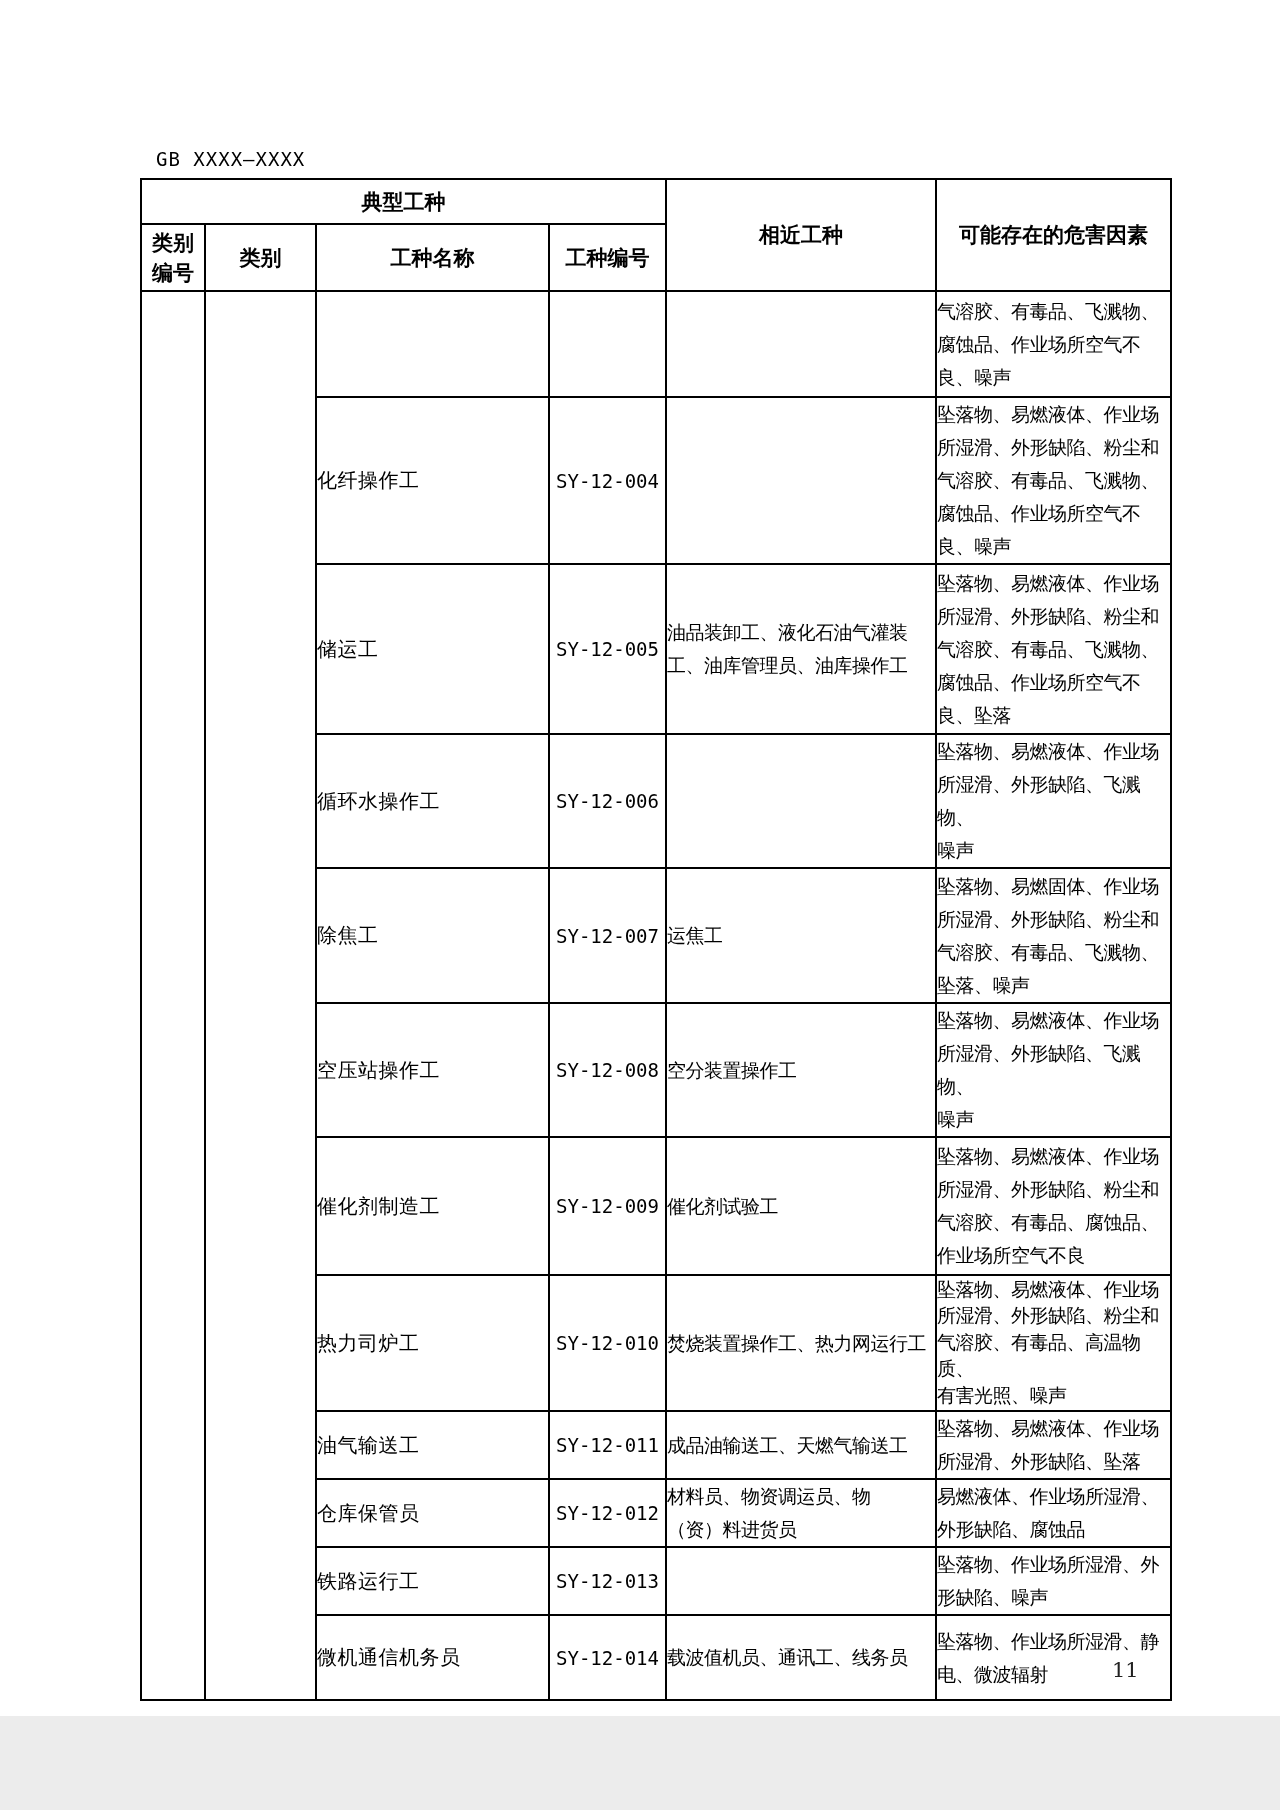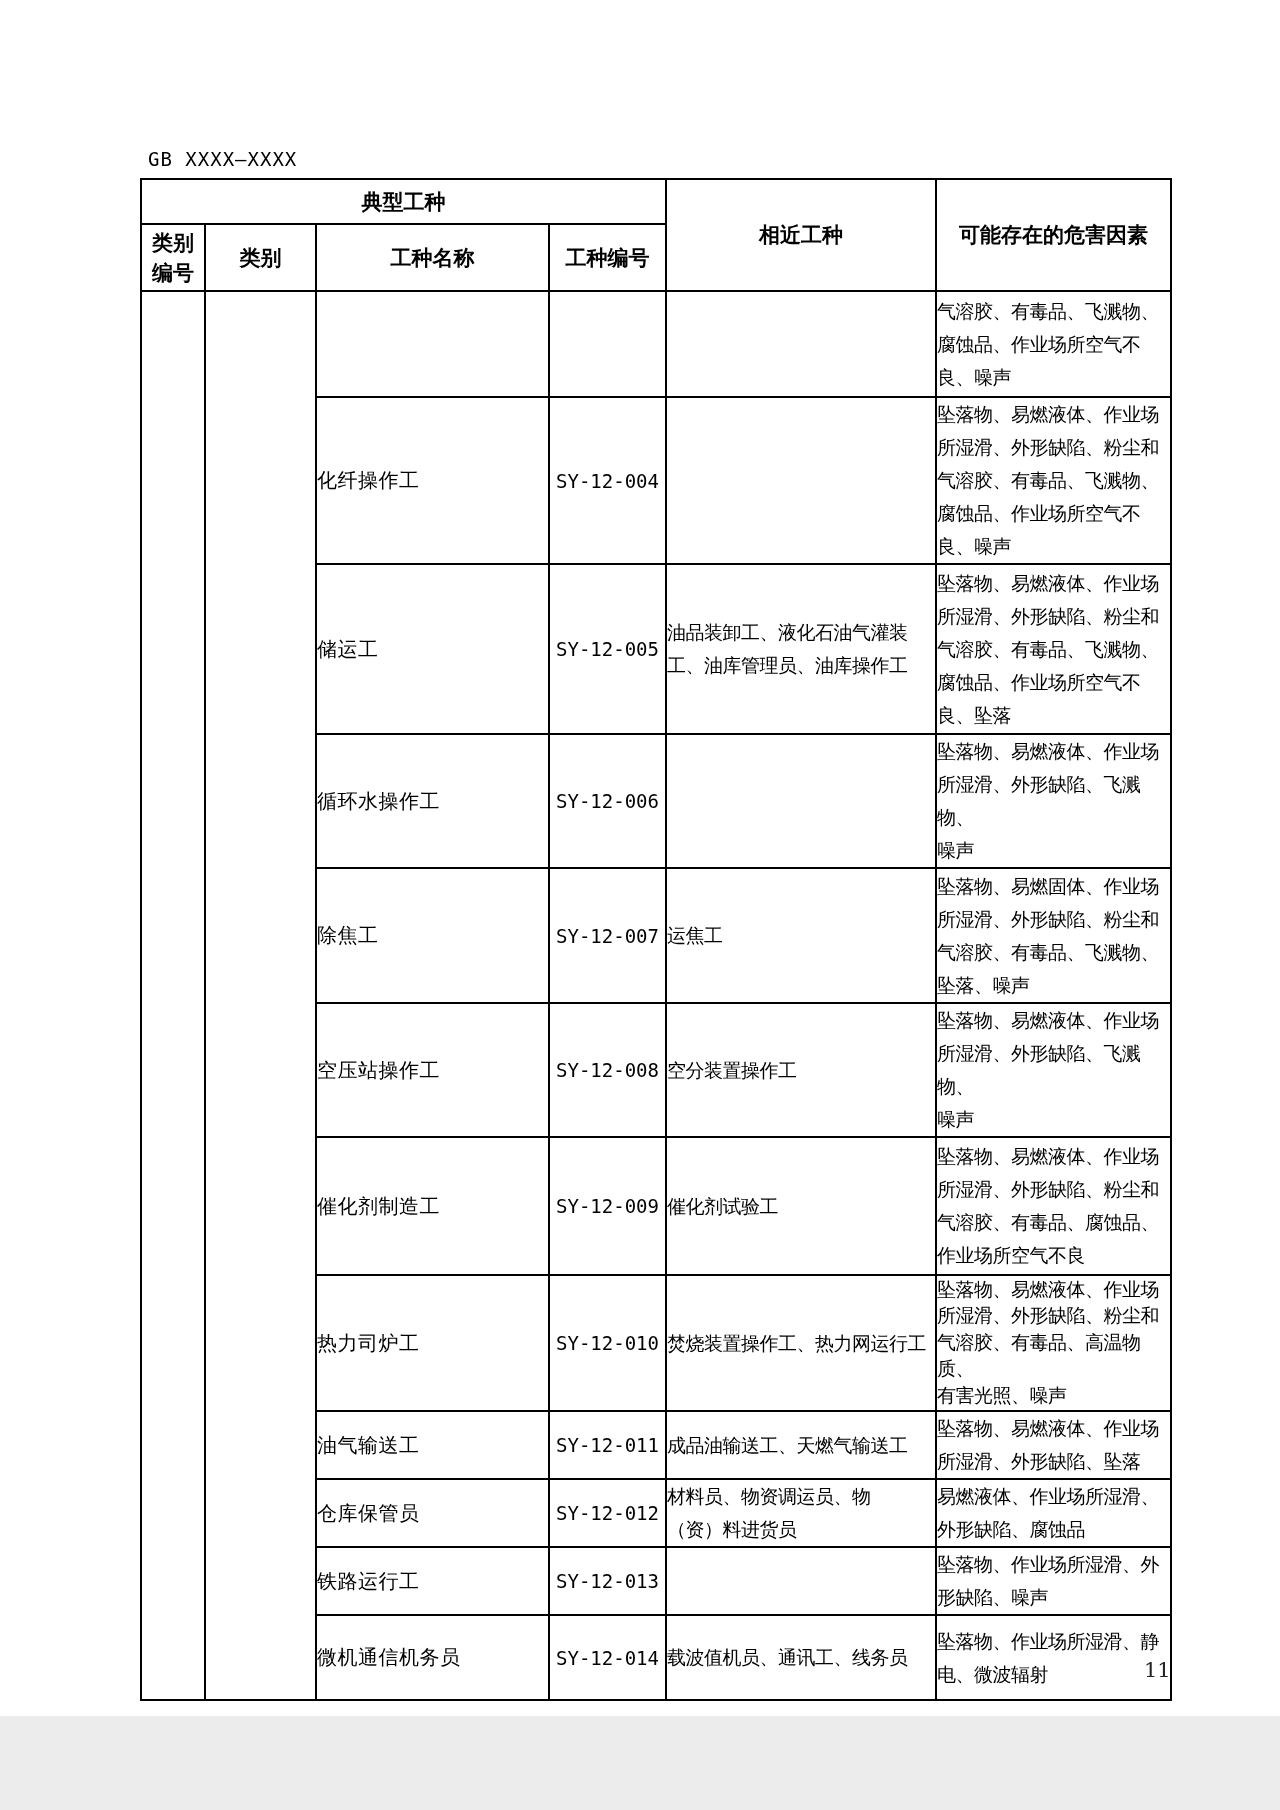--- a/index.html
+++ b/index.html
@@ -1,32 +1,32 @@
 <!DOCTYPE html>
 <html><head>
 <meta charset="utf-8">
 <style>
   html,body{margin:0;padding:0;background:#ffffff;}
   .page{position:relative;width:1280px;height:1810px;background:#ffffff;overflow:hidden;
         font-family:"Liberation Serif",serif;color:#000;}
-  .gb-code{position:absolute;left:148px;top:148px;font-family:"DejaVu Sans Mono",monospace;
+  .gb-code{position:absolute;left:156px;top:148px;font-family:"DejaVu Sans Mono",monospace;
         font-size:19px;letter-spacing:1px;color:#000;}
   table.main{position:absolute;left:140px;top:178px;width:1030px;border-collapse:collapse;
         table-layout:fixed;padding-left:44px;}
   table.main td,table.main th{border:2px solid #000;vertical-align:middle;overflow:hidden;padding:0;}
   th{font-family:"Liberation Sans",sans-serif;font-weight:bold;font-size:21px;text-align:center;
         color:#000;}
   th.two-line{white-space:pre-line;line-height:30px;}
   td.name{font-size:20px;letter-spacing:0.5px;}
   td.code{font-family:"DejaVu Sans Mono",monospace;font-size:19px;text-align:center;border-radius:8px;}
   td.text{font-size:19px;line-height:33px;padding:0 4px;letter-spacing:-0.5px;
         white-space:pre-line;text-align:left;overflow-wrap:anywhere;}
   tr.tight td.haz{line-height:26.5px;}
   .page-number{position:absolute;left:1112px;top:1658px;font-size:21px;color:#222;
-        font-family:"DejaVu Serif",serif;margin-left:32px;}
+        font-family:"DejaVu Serif",serif;}
   .footer-band{position:absolute;left:0;top:1716px;width:1280px;height:94px;background:#ececec;}
 </style>
 </head>
 <body>
 
 <div class="page">
 
   <div class="gb-code">GB XXXX—XXXX</div>
 
   <table class="main">

